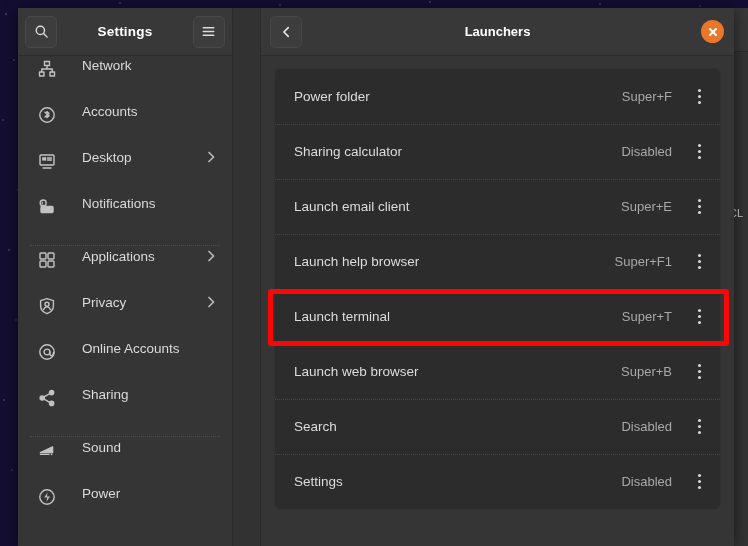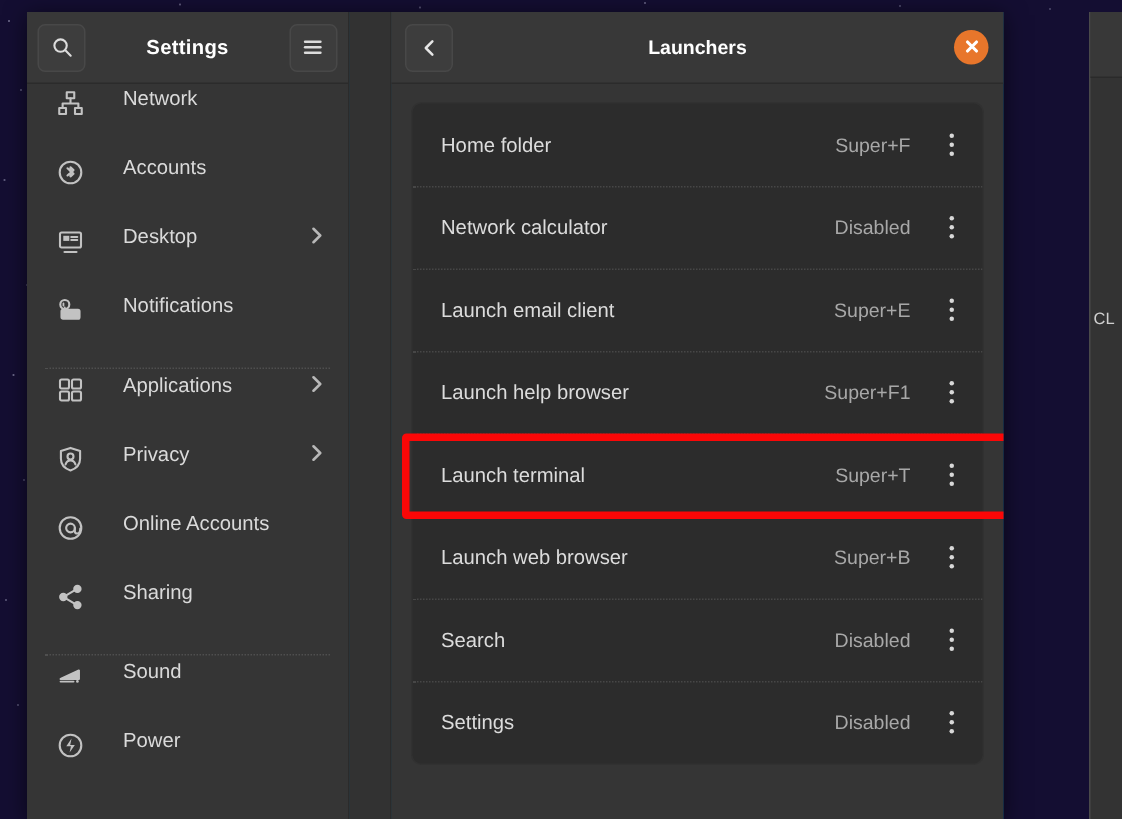--- a/index.html
+++ b/index.html
@@ -60,24 +60,24 @@
     padding: 155px 0 0 2px;
     white-space: nowrap;
     overflow: hidden;
   }
 
   
   #settings-window {
     position: absolute;
     left: 18px;
     top: 8px;
-    width: 651px;
+    width: 716px;
     height: 538px;
     display: flex;
-    background: #0c4a6e;
+    background: #a3a3a3;
     box-shadow: 0 2px 14px rgba(0,0,0,.55);
     overflow: hidden;
   }
 
   
   #sidebar {
     width: 215px;
     flex: 0 0 215px;
     background: #353535;
     display: flex;
@@ -427,30 +427,30 @@
               <line x1="2" y1="2" x2="8" y2="8"></line>
                 <line x1="8" y1="2" x2="2" y2="8"></line>
             </svg>
           </span>
         </div>
       </div>
 
       <div id="content-body">
         <div id="shortcut-list">
             <div class="sc-row">
-              <span class="sc-name">Home folder</span>
+              <span class="sc-name">Power folder</span>
               <span class="sc-accel">Super+F</span>
               <span class="sc-menu">
                 <i></i>
                 <i></i>
                 <i></i>
               </span>
             </div>
             <div class="sc-row">
-              <span class="sc-name">Network calculator</span>
+              <span class="sc-name">Sharing calculator</span>
               <span class="sc-accel">Disabled</span>
               <span class="sc-menu">
                 <i></i>
                 <i></i>
                 <i></i>
               </span>
             </div>
             <div class="sc-row">
               <span class="sc-name">Launch email client</span>
               <span class="sc-accel">Super+E</span>

